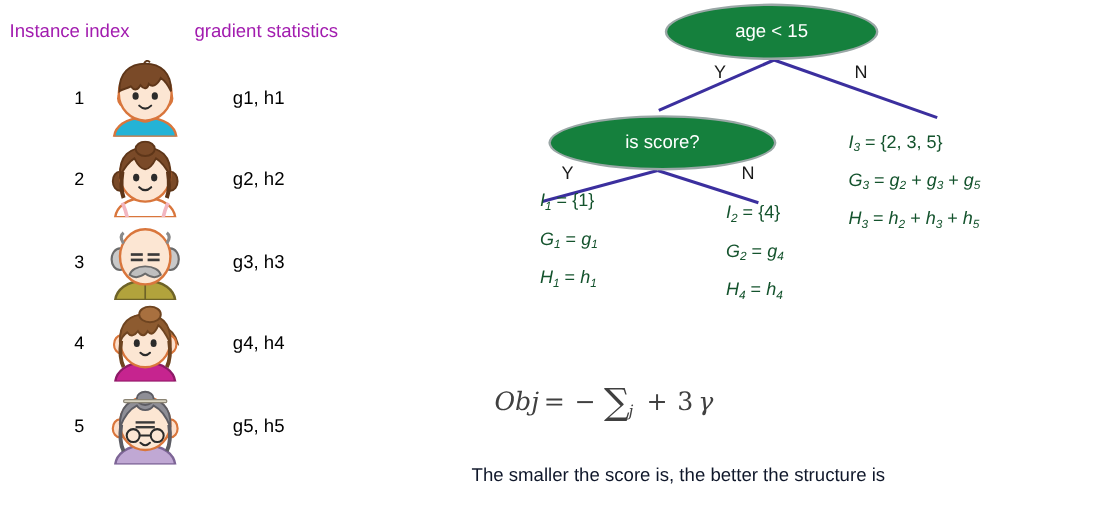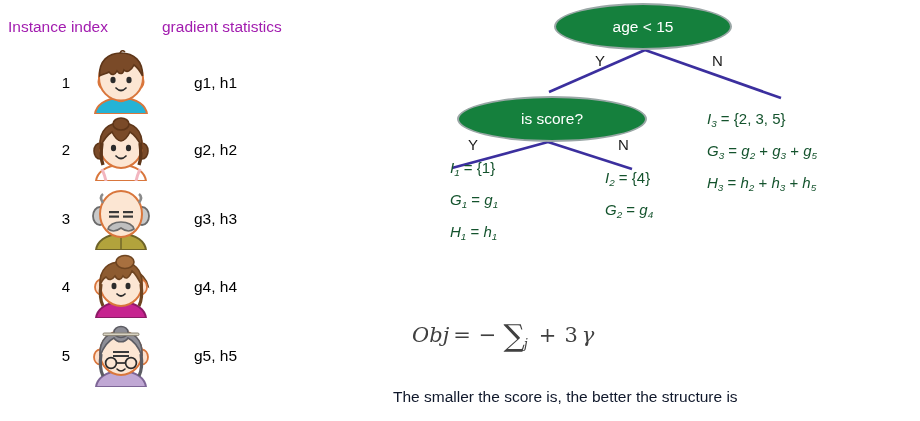--- a/index.html
+++ b/index.html
@@ -325,20 +325,24 @@
 
   <div class="math" id="leaf2">
     <span class="mathline">
       <span>I</span><sub>2</sub>
       <span class="up">=</span> <span class="up">{4}</span>
     </span>
     <span class="mathline">
       <span>G</span><sub>2</sub>
       <span class="up">=</span> <span>g</span><sub>4</sub>
     </span>
+    <span class="mathline">
+      <span>H</span><sub>4</sub>
+      <span class="up">=</span> <span>h</span><sub>4</sub>
+    </span>
   </div>
 
   <div class="math" id="leaf3">
     <span class="mathline">
       <span>I</span><sub>3</sub>
       <span class="up">=</span> <span class="up">{2, 3, 5}</span>
     </span>
     <span class="mathline">
       <span>G</span><sub>3</sub>
       <span class="up">=</span>

